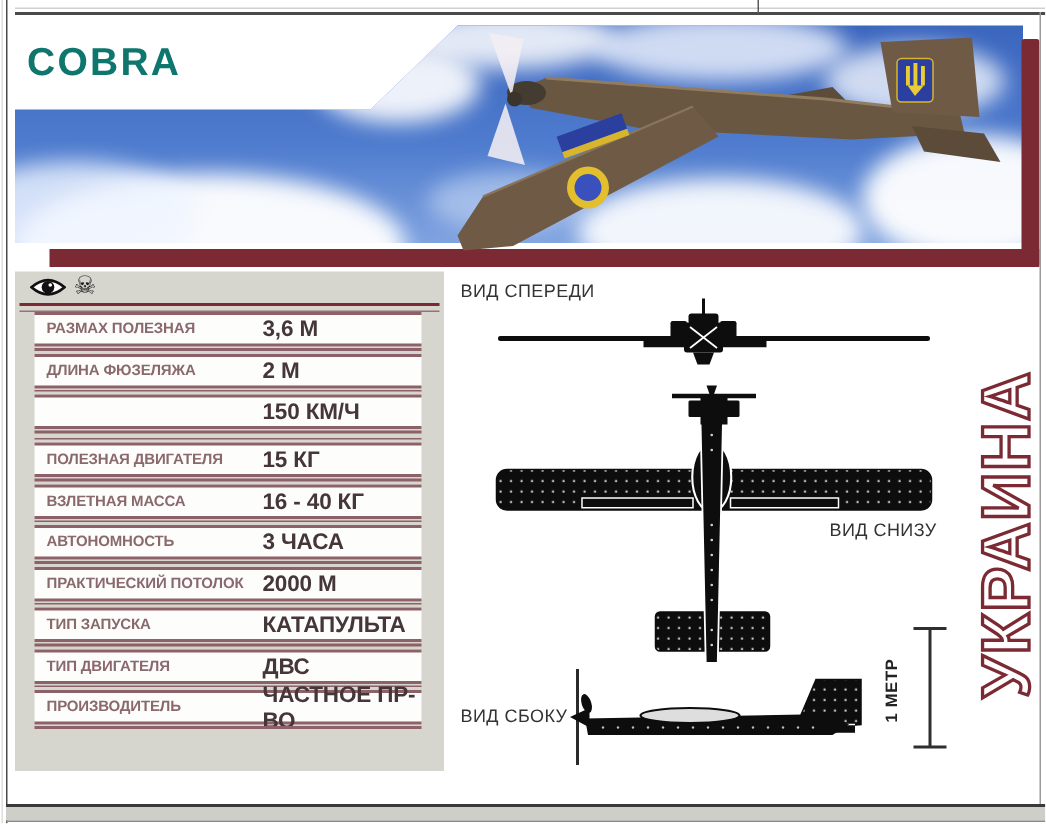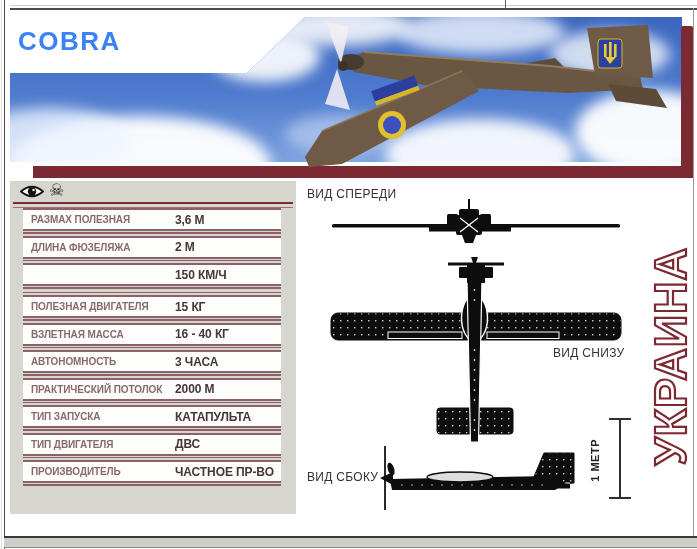--- a/index.html
+++ b/index.html
@@ -11,35 +11,35 @@
   .frame-top{left:10px;top:8px;width:687px;height:2px;background:#4a4a4a;}
   .frame-left-light{left:1px;top:0;width:1px;height:549px;background:#dedede;}
   .frame-left{left:4px;top:0;width:1px;height:549px;background:#4a4a4a;}
   .frame-right{left:693px;top:8px;width:1px;height:530px;background:#9a9a9a;}
   .frame-tick{left:505px;top:0;width:1px;height:9px;background:#5a5a5a;}
   .frame-bottom{left:4px;top:536px;width:693px;height:2px;background:#3a3a3a;}
   .frame-bottom-strip{left:4px;top:538px;width:693px;height:9px;background:#cfcfc9;}
   .frame-bottom-thin{left:4px;top:547px;width:693px;height:1px;background:#8a8a8a;}
 
   .page-title{position:absolute;left:18px;top:26px;font-size:26px;font-weight:bold;
-              color:#3b82f6;letter-spacing:1.5px;}
+              color:#0f766e;letter-spacing:1.5px;}
 
   
   .specs-panel{position:absolute;left:10px;top:181px;width:286px;height:333px;background:#d7d6ce;}
   .specs-header{position:absolute;left:0;top:0;width:100%;height:21px;display:flex;align-items:center;
                 padding-left:10px;box-sizing:border-box;gap:5px;}
   .specs-title{font-size:11.5px;font-weight:bold;color:#7c3a42;letter-spacing:.4px;}
   .skull{font-size:17px;line-height:1;color:#1c1c1c;transform:translateY(-1px);}
   .specs-headline{position:absolute;left:3px;right:3px;top:21px;height:6px;
                   border-top:2px solid #7b2a34;border-bottom:1.5px solid #9b6f76;box-sizing:border-box;}
   .specs-rows{position:absolute;left:13px;right:15px;top:27px;}
   .spec-row{height:19px;background:#fdfdfb;border-top:2px solid #8d6168;border-bottom:2px solid #8d6168;
             display:flex;align-items:center;}
   .spec-label{font-size:10px;font-weight:bold;color:#8a696d;padding-left:8px;letter-spacing:-0.1px;}
-  .spec-value{font-size:12px;font-weight:bold;color:#45363a;position:absolute;left:152px;letter-spacing:-0.1px;}
+  .spec-value{font-size:15px;font-weight:bold;color:#45363a;position:absolute;left:152px;letter-spacing:-0.1px;}
   .spec-row{position:relative;}
   .spec-sep{height:4.5px;position:relative;}
   .spec-sep::after{content:'';position:absolute;left:0;right:0;top:1.4px;height:1.6px;background:#8d6168;}
 
   
   .view-label{position:absolute;font-size:12px;color:#333;letter-spacing:.3px;}
   .lbl-front{left:307px;top:187px;}
   .lbl-bottom{left:553px;top:346px;}
   .lbl-side{left:307px;top:470px;}
 

